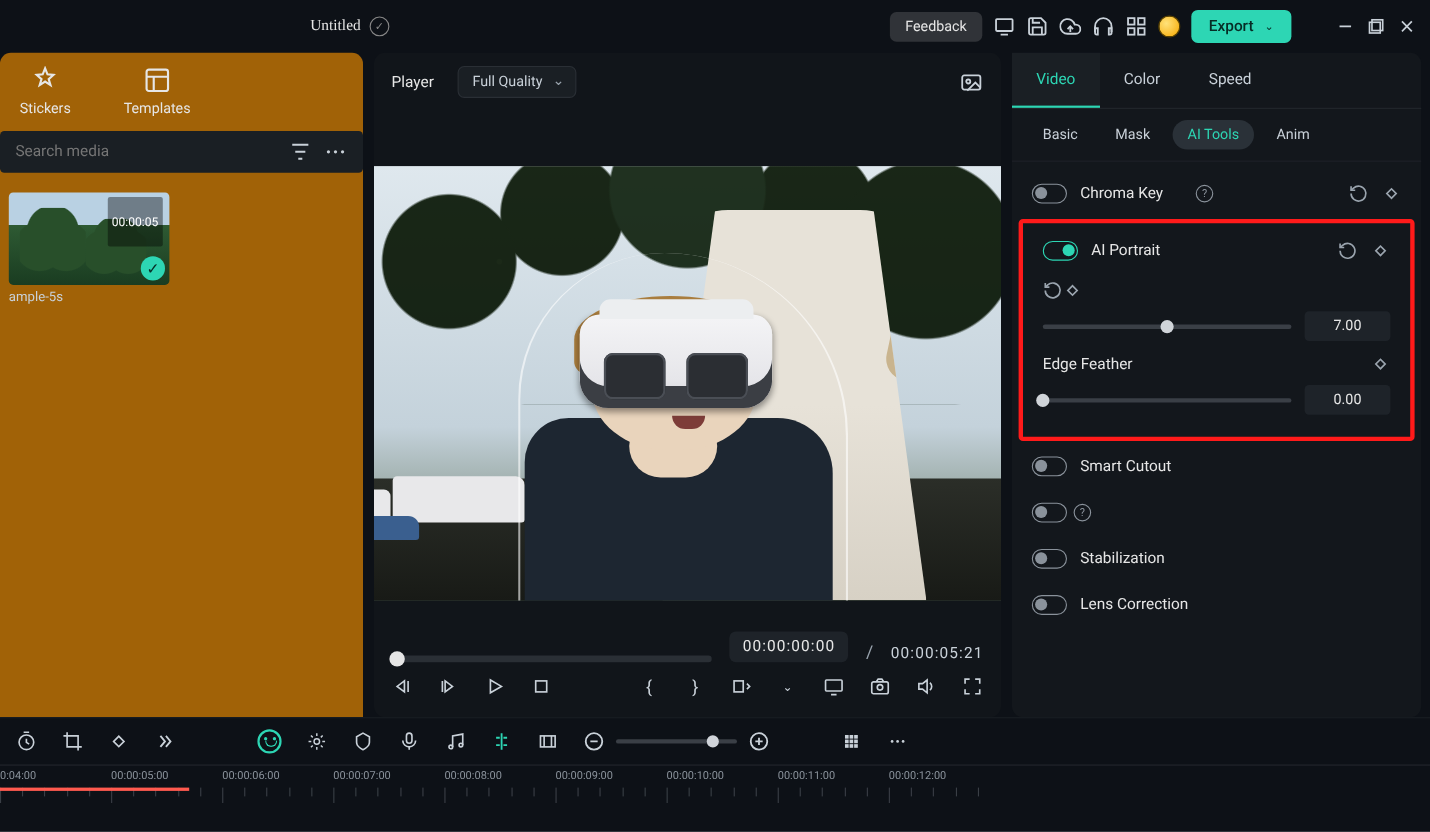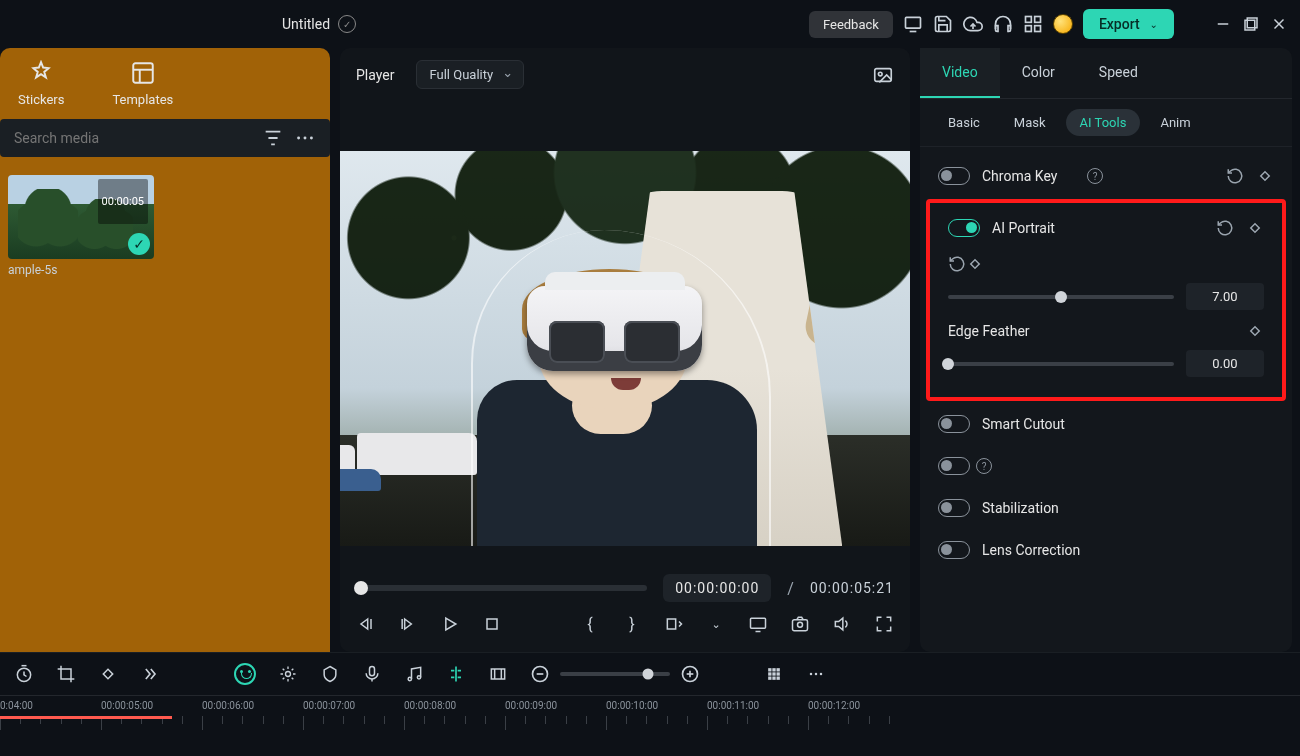--- a/index.html
+++ b/index.html
@@ -2,21 +2,21 @@
 <html><head>
 <meta charset="utf-8">
 <style>
   * { box-sizing: border-box; margin: 0; padding: 0; font-family: -apple-system, BlinkMacSystemFont, "Segoe UI", Roboto, sans-serif; }
   body { background: #0d1117; color: #c9d1d9; width: 1300px; height: 756px; overflow: hidden; }
   .root { display: flex; flex-direction: column; height: 100%; }
 
   
   .topbar { height: 48px; display: flex; align-items: center; padding: 0 12px; gap: 10px; }
   .topbar .title-area { display:flex; align-items:center; gap:8px; margin-left: 270px; }
-  .title-area .doc-title { font-size: 14px; color:#e6e6e6; }
+  .title-area .doc-title { font-size: 14px; color:#e6e6e6;font-family:Liberation Serif, serif; }
   .title-area .check { width:18px;height:18px; border:1.5px solid #888; border-radius:50%; display:flex; align-items:center; justify-content:center; font-size:10px; color:#888; }
   .topbar-spacer { flex: 1; }
   .feedback-btn { background:#303338; color:#e6e6e6; border:none; padding:6px 14px; border-radius:6px; font-size:13px; }
   .top-icon { width:20px;height:20px; color:#c9d1d9; display:flex;align-items:center;justify-content:center; cursor:pointer; }
   .sun-icon { width:20px;height:20px; border-radius:50%; background: radial-gradient(circle at 35% 35%, #ffe27a, #f6a800); border:1px solid #5c4400; }
   .export-btn { background:#2dd6b4; color:#062d26; border:none; padding:7px 16px; border-radius:6px; font-size:14px; font-weight:500; display:flex; align-items:center; gap:10px; }
   .export-btn .chev { font-size:10px; }
   .win-btn { width:18px;height:18px; color:#c9d1d9; cursor:pointer; display:flex;align-items:center;justify-content:center; }
 
   
@@ -87,21 +87,21 @@
      background:linear-gradient(180deg,#f4f4f6 0%, #e6e6ea 70%, #cfcfd4 100%);
      border-radius:18px 18px 26px 26px;
      box-shadow: inset 0 -20px 0 #3b3e44, 0 3px 6px rgba(0,0,0,.4);
   }
   .vr::before { content:""; position:absolute; top:-14px; left:10%; right:10%; height:18px; background:#eceef0; border-radius:10px 10px 0 0; }
   .vr .lens { position:absolute; bottom:8px; left:22px; width:56px; height:42px; background:#2b2e33; border-radius:8px; box-shadow: inset 0 0 0 2px #4a4e55; }
   .vr .lens.right { left:auto; right:22px; }
   .outline { position:absolute; bottom:-2%; left:23%; width:300px; height:82%; border-left:2px solid rgba(255,255,255,.6); border-right:2px solid rgba(255,255,255,.6); border-radius:160px 200px 0 0; pointer-events:none; }
 
   .transport { padding:8px 16px 18px; }
-  .scrub-row { display:flex; align-items:center; gap:16px; margin-bottom:12px; }
+  .scrub-row { display:flex; align-items:flex-end; gap:16px; margin-bottom:12px; }
   .scrub { flex:1; height:6px; background:#2a2f35; border-radius:3px; position:relative; }
   .scrub .dot { position:absolute; left:0; top:50%; width:14px;height:14px; background:#e6e6e6; border-radius:50%; transform:translate(-2px,-50%); }
   .tc-box { background:#1e2329; padding:6px 12px; border-radius:6px; font-size:14px; color:#e6e6e6; letter-spacing:1px; }
   .tc-sep { color:#9aa4ae; }
   .tc-total { font-size:14px; color:#c9d1d9; letter-spacing:1px; }
   .ctrl-row { display:flex; align-items:center; gap:22px; color:#c9d1d9; }
   .ctrl-row .ico { width:20px;height:20px; display:flex;align-items:center;justify-content:center; cursor:pointer; }
   .ctrl-spacer { flex:1; }
 
   

